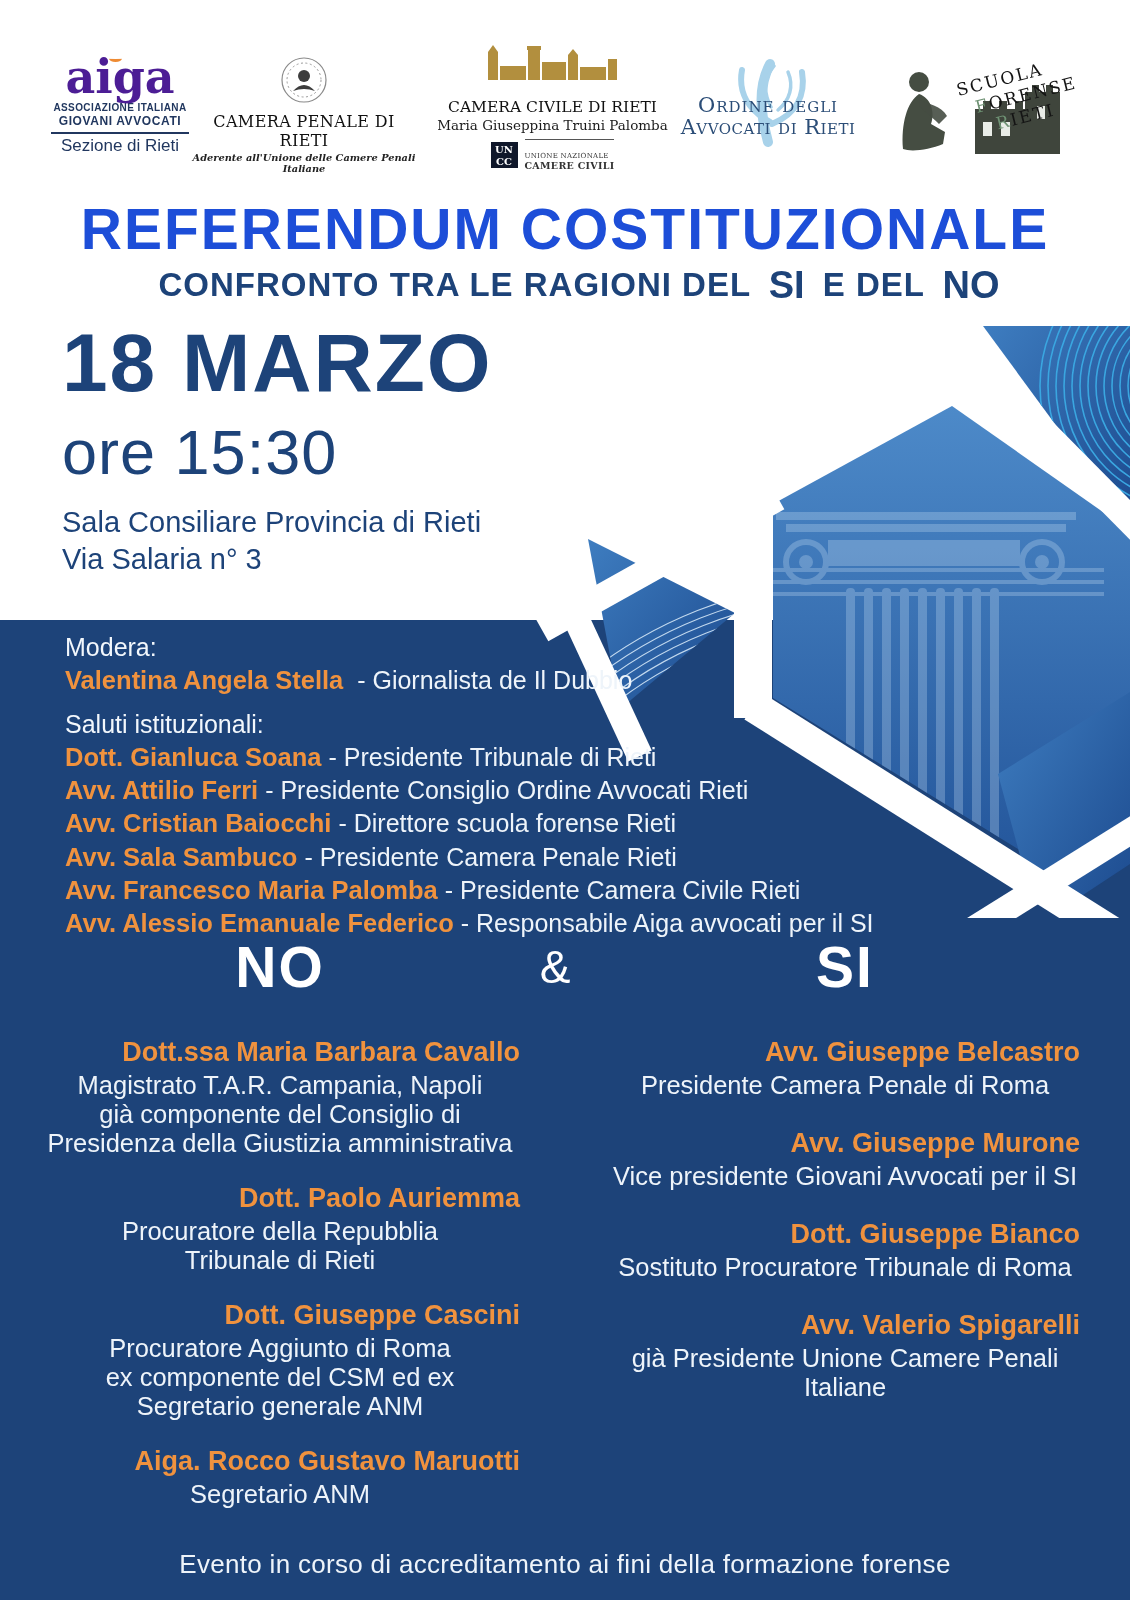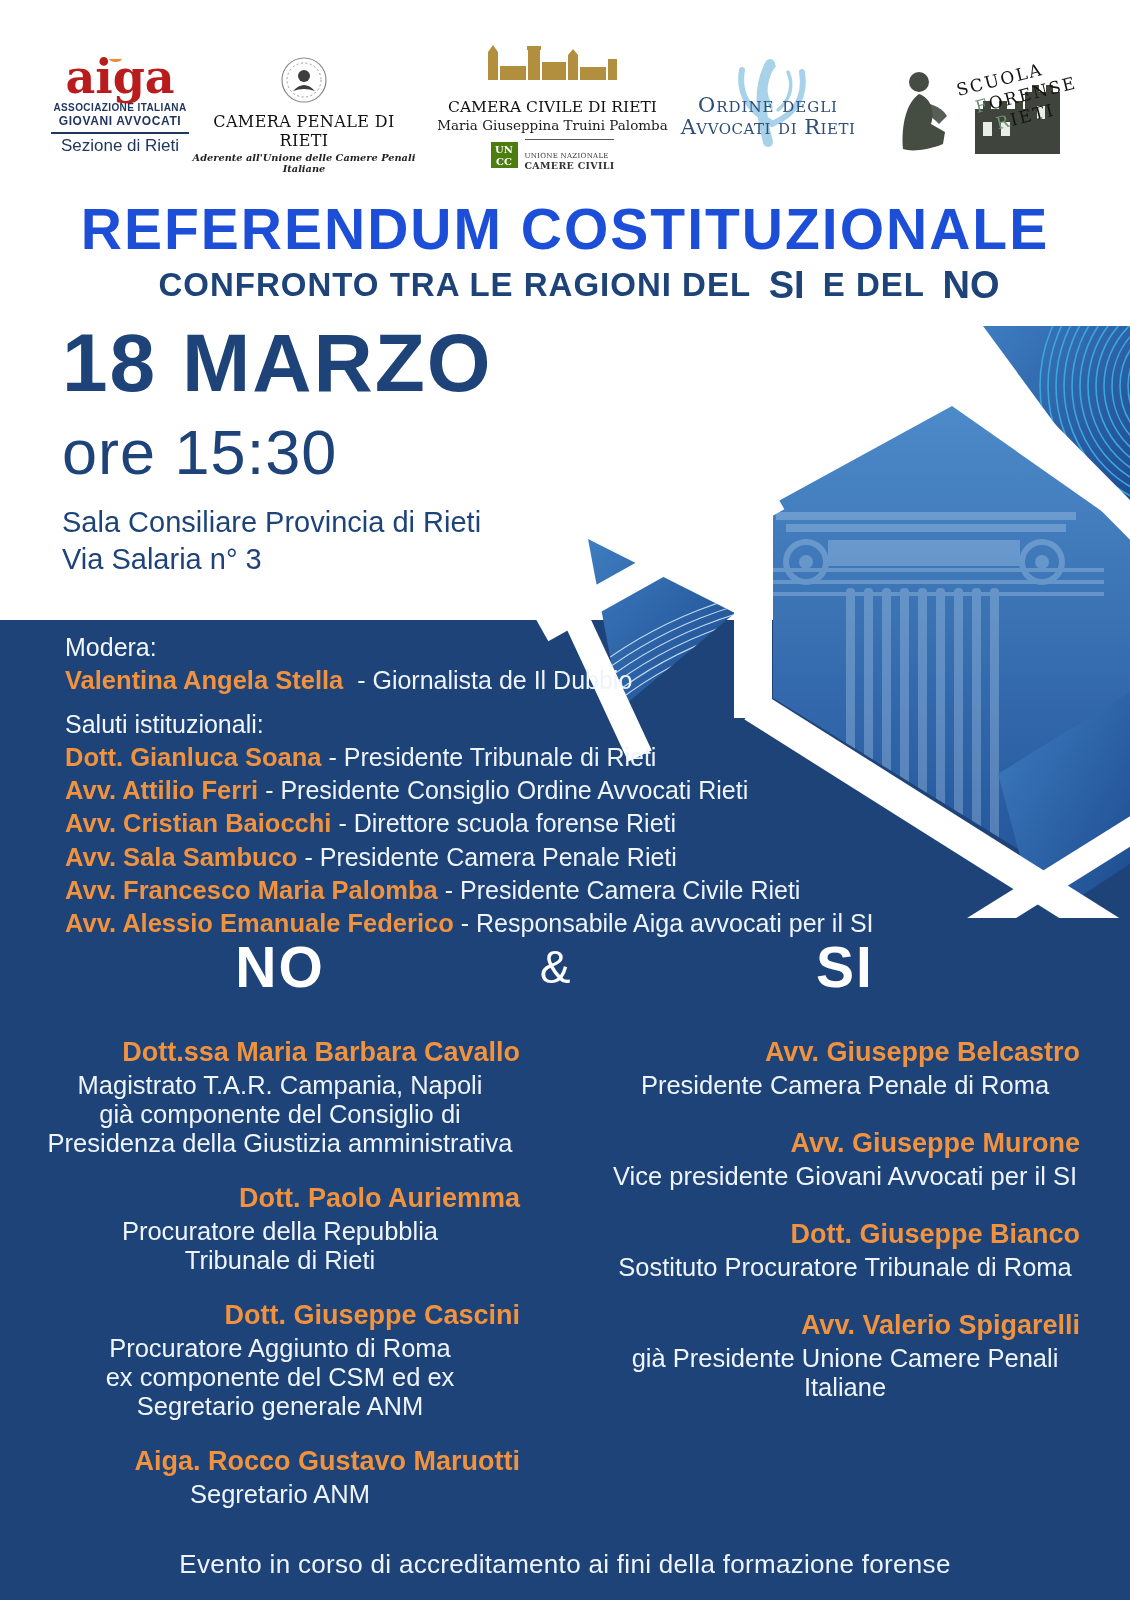--- a/index.html
+++ b/index.html
@@ -5,36 +5,36 @@
   * { margin:0; padding:0; box-sizing:border-box; }
   html,body { width:1130px; height:1600px; }
   body { font-family:"Liberation Sans", sans-serif; background:#ffffff; position:relative; overflow:hidden; }
   .poster { position:absolute; inset:0; background:#ffffff; }
 
   
   .logos { position:absolute; top:0; left:0; width:1130px; height:185px; }
   .logo { position:absolute; text-align:center; color:#21375f; }
 
   .logo-aiga { left:45px; top:54px; width:150px; }
-  .aiga-word { font-family:"DejaVu Serif", serif; font-weight:700; font-size:46px; line-height:46px; color:#b91c1c; position:relative; display:inline-block; }
+  .aiga-word { font-family:"DejaVu Serif", serif; font-weight:700; font-size:46px; line-height:46px; color:#4c1d95; position:relative; display:inline-block; }
   .aiga-breve { position:absolute; left:44px; top:1px; width:13px; height:7px; border-bottom:3px solid #ee8b33; border-radius:0 0 60% 60%; }
   .aiga-l1 { font-size:10px; font-weight:600; letter-spacing:.4px; margin-top:2px; }
   .aiga-l2 { font-size:12px; font-weight:700; letter-spacing:.6px; margin-top:1px; }
   .aiga-div { border-top:2px solid #21375f; margin:4px 6px 2px 6px; }
   .aiga-l3 { font-size:17px; font-weight:500; }
 
   .logo-cp { left:188px; top:56px; width:232px; }
   .cp-title { font-family:"DejaVu Serif", serif; font-size:16px; letter-spacing:.4px; color:#101010; margin-top:4px; }
   .cp-sub { font-family:"DejaVu Serif", serif; font-style:italic; font-weight:700; font-size:9.8px; color:#222; margin-top:2px; }
 
   .logo-cc { left:430px; top:42px; width:245px; }
   .cc-title { font-family:"DejaVu Serif", serif; font-size:15.5px; color:#101010; margin-top:12px; }
   .cc-sub { font-family:"DejaVu Serif", serif; font-size:13.5px; color:#1a1a1a; margin-top:1px; }
   .cc-badge { display:flex; align-items:center; justify-content:center; gap:7px; margin-top:6px; }
-  .uncc-box { width:27px; height:26px; background:#4d7c0f; color:#fff; font-family:"DejaVu Serif", serif; font-weight:700; font-size:10px; line-height:12px; text-align:center; padding-top:2px; }
+  .uncc-box { width:27px; height:26px; background:#0f172a; color:#fff; font-family:"DejaVu Serif", serif; font-weight:700; font-size:10px; line-height:12px; text-align:center; padding-top:2px; }
   .uncc-text { text-align:left; border-top:1px solid #555; padding-top:12px; }
   .uncc-t1 { font-size:7px; letter-spacing:.3px; color:#333; font-family:"DejaVu Serif", serif; }
   .uncc-t2 { font-size:9.5px; font-weight:700; letter-spacing:.3px; color:#333; font-family:"DejaVu Serif", serif; }
 
   .logo-oa { left:668px; top:66px; width:200px; height:80px; }
   .oa-splash { position:absolute; left:50%; top:-14px; transform:translateX(-50%); z-index:0; }
   .oa-text { position:relative; z-index:1; font-family:"DejaVu Serif", serif; font-variant:small-caps; color:#2b4d77; margin-top:28px; line-height:22px; }
   .oa-l1 { font-size:21px; letter-spacing:1px; }
   .oa-l2 { font-size:21px; letter-spacing:.5px; }
 

